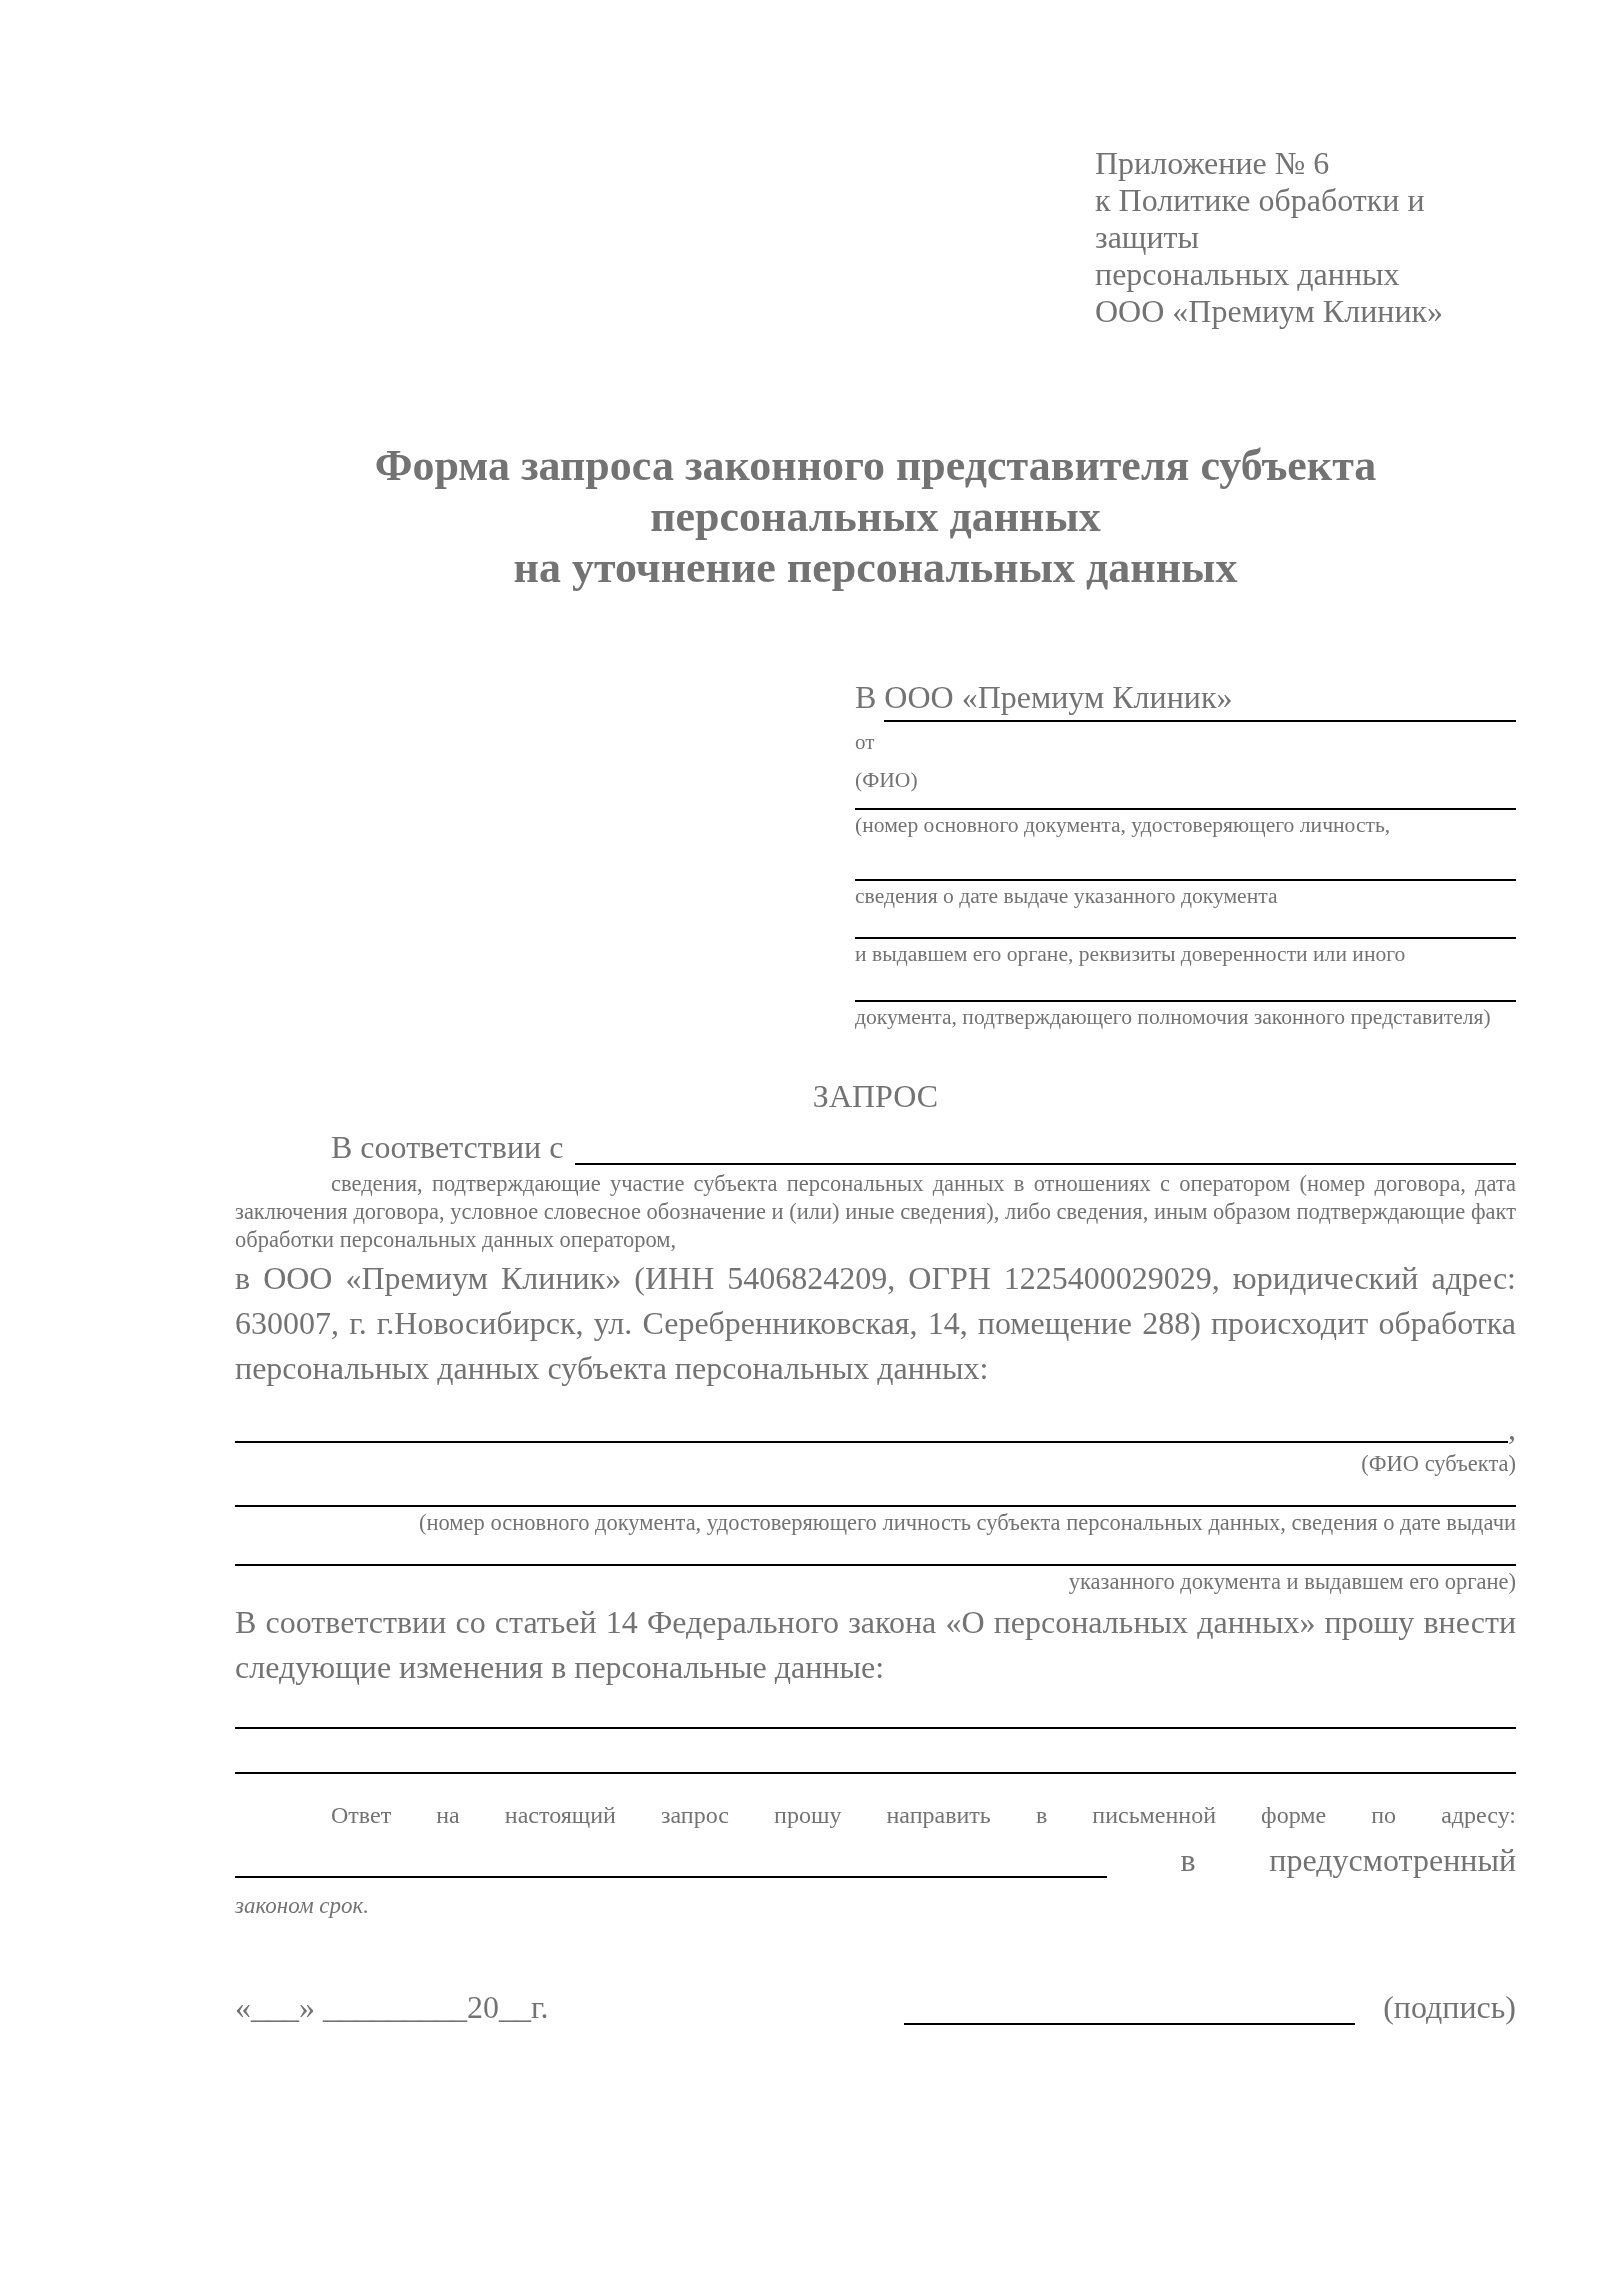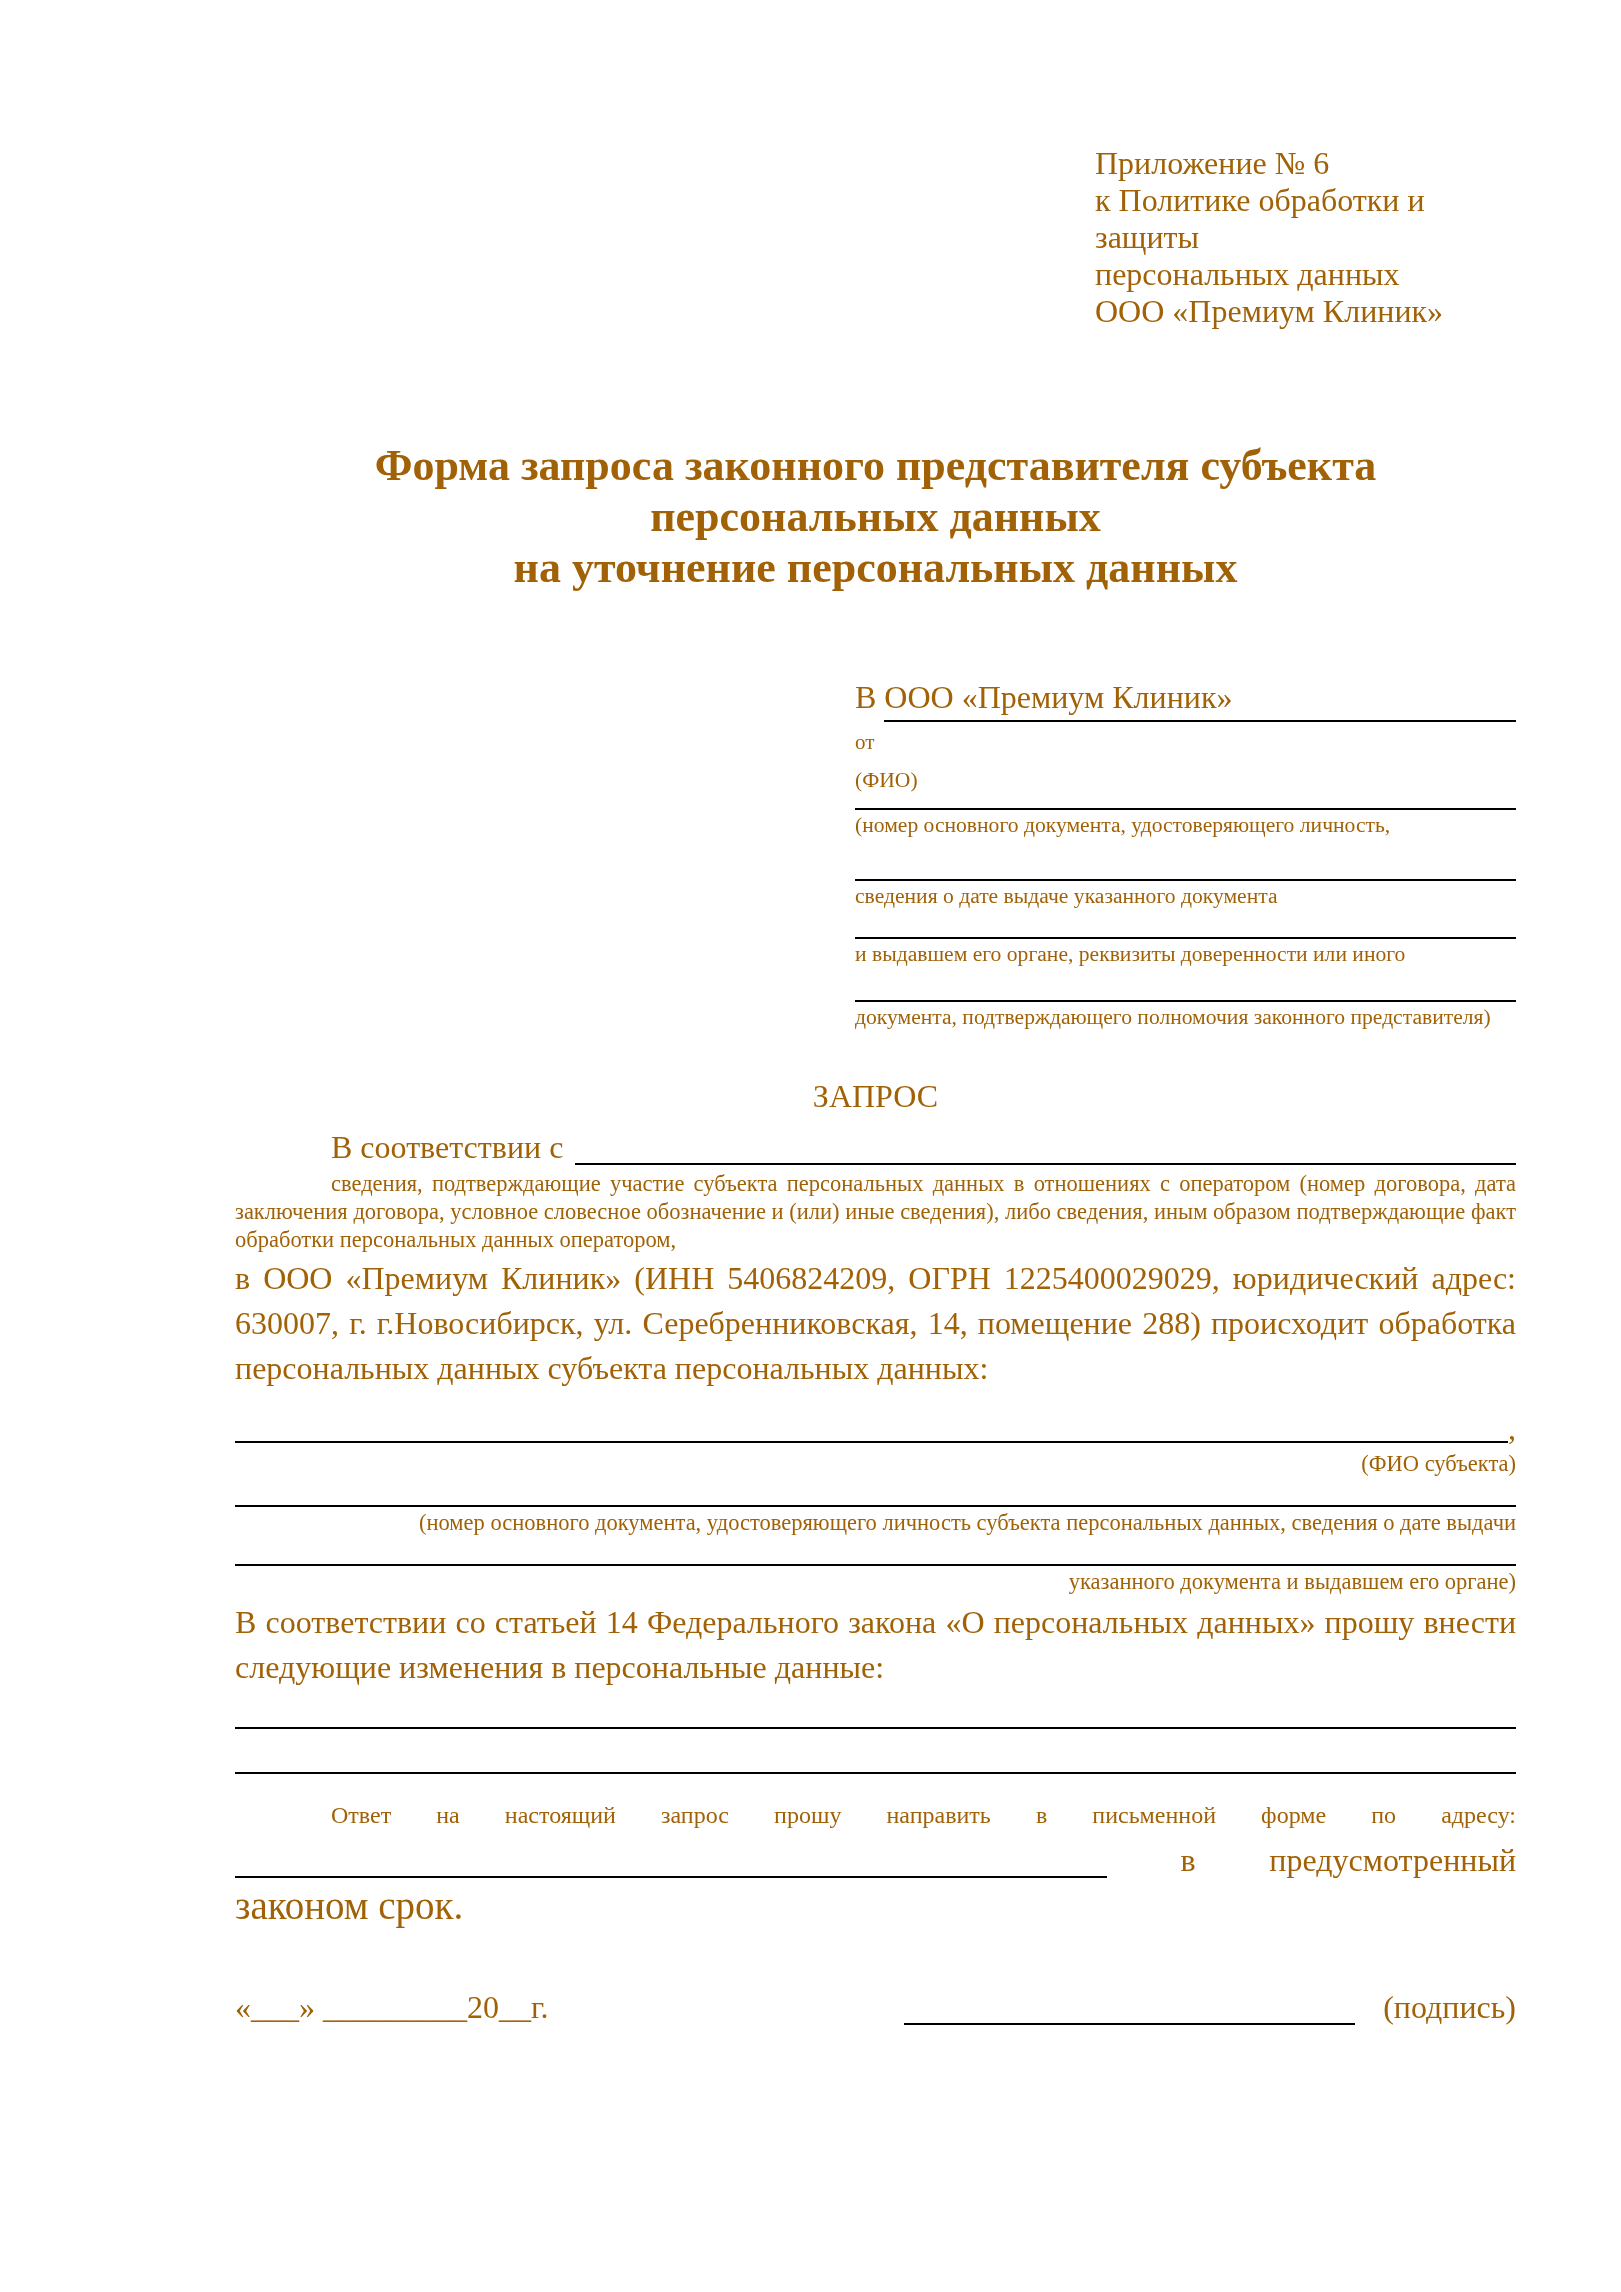--- a/index.html
+++ b/index.html
@@ -7,21 +7,21 @@
     padding: 0;
     background: #ffffff;
   }
   .page {
     position: relative;
     width: 1621px;
     height: 2293px;
     box-sizing: border-box;
     padding: 145px 105px 0 235px;
     background: #ffffff;
-    color: #a16207;
+    color: #737373;
     font-family: "Liberation Serif", "DejaVu Serif", serif;
     overflow: hidden;
   }
   
   .appendix {
     margin-left: 860px;
     font-size: 32px;
     line-height: 37px;
   }
   
@@ -128,22 +128,23 @@
     justify-content: space-between;
     font-size: 32px;
     line-height: 45px;
   }
   .resp2 .addr-line {
     width: 872px;
     border-bottom: 2.9px solid #000;
     margin-bottom: 4.9px;
   }
   .resp3 {
-    font-size: 39px;
-    line-height: 45px;
+    font-size: 23px;
+    line-height: 45px;
+    font-style: italic;
   }
   
   .footer-row {
     margin-top: 57px;
     display: flex;
     justify-content: space-between;
     align-items: flex-end;
     font-size: 32px;
     line-height: 45px;
   }

